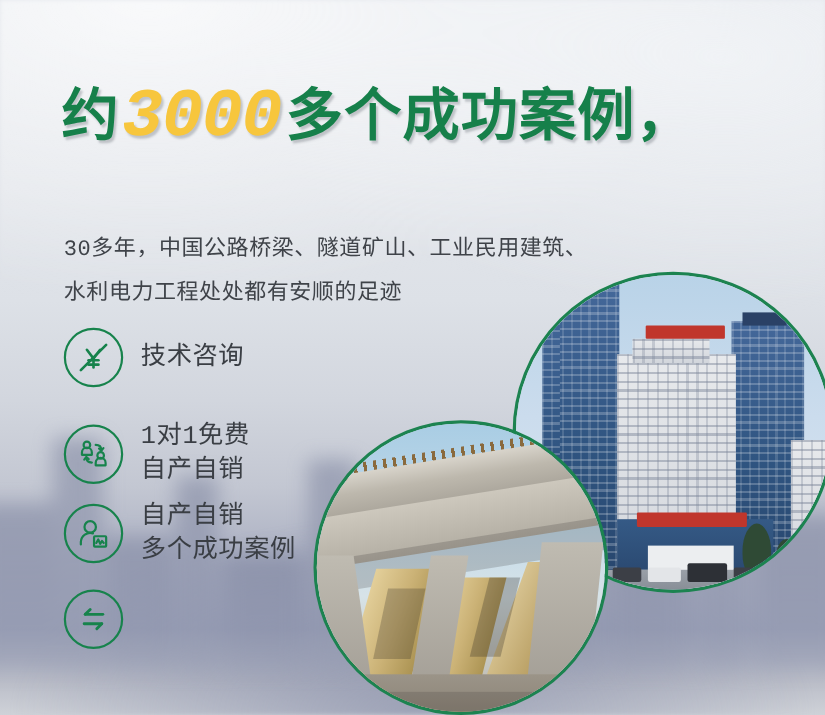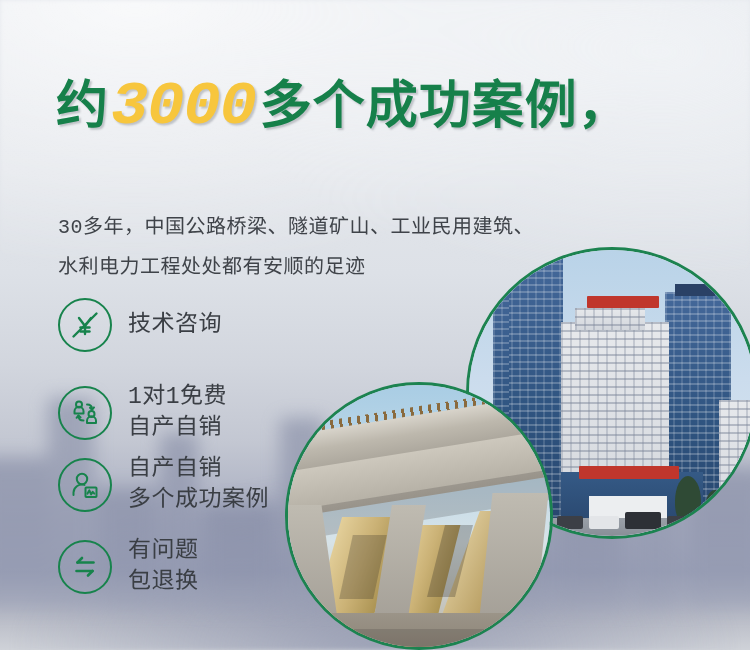--- a/index.html
+++ b/index.html
@@ -382,20 +382,16 @@
 
     <div class="feature f3">
       <span class="f-icon">
         <svg width="34" height="34" viewBox="0 0 34 34" fill="none" stroke="#17834c" stroke-width="2.6" stroke-linecap="round" stroke-linejoin="round">
           <path d="M25.5 12.5 H9.5"></path>
           <path d="M14 8 L9.5 12.5"></path>
           <path d="M8.5 21 H24.5"></path>
           <path d="M20 25.5 L24.5 21"></path>
         </svg>
       </span>
-      <span class="f-text">
-        <span>有问题</span><br>
-        <span>包退换</span>
-      </span>
     </div>
 
   </div>
 </div>
 
 </body></html>

